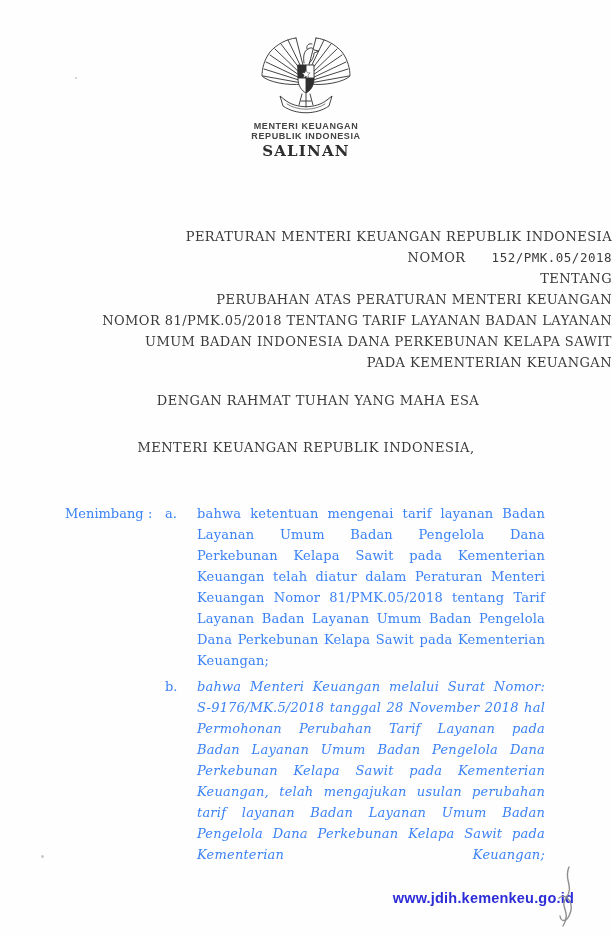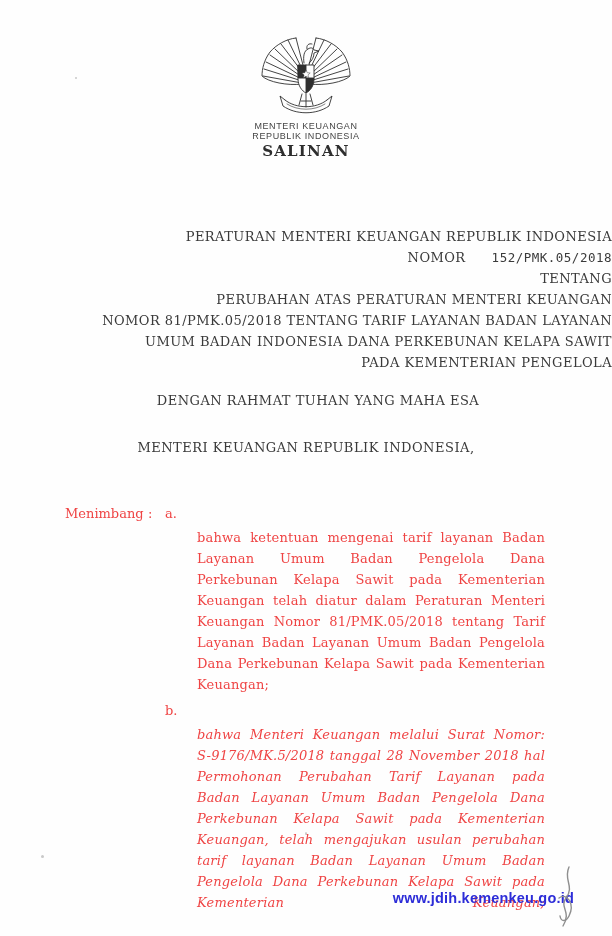--- a/index.html
+++ b/index.html
@@ -15,21 +15,21 @@
   
   .letterhead{
     position:absolute;top:36px;left:0;width:100%;
     display:flex;flex-direction:column;align-items:center;
   }
   .emblem{width:98px;height:80px;}
   .ministry-lines{
     margin-top:5px;
     font-family:"Liberation Sans","DejaVu Sans",sans-serif;
     font-size:9px;line-height:10px;letter-spacing:.6px;
-    color:#444;text-align:center;
+    color:#444;text-align:center;font-weight:bold;
   }
   .salinan{
     font-size:15px;font-weight:bold;letter-spacing:1.2px;
     color:#2e2e2e;margin-top:1px;text-align:center;
   }
   
   .title-block{
     position:absolute;top:226px;left:0;width:100%;
     text-align:right;
     font-size:13px;line-height:21px;letter-spacing:.45px;
@@ -44,32 +44,32 @@
     text-align:center;font-size:13px;letter-spacing:.5px;color:#3a3a3a;
   }
   .authority{
     position:absolute;top:440px;left:0;width:100%;
     text-align:center;font-size:13px;letter-spacing:.5px;color:#3a3a3a;
   }
   
   .consider{
     position:absolute;top:503px;left:65px;width:480px;
     display:flex;align-items:flex-start;
-    font-size:13px;line-height:21px;color:#ef4444;
+    font-size:13px;line-height:21px;color:#3b82f6;
   }
   .consider-label{width:83px;flex:0 0 83px;}
   .consider-colon{width:17px;flex:0 0 17px;}
   .consider-items{flex:1;}
   .consider-item{display:flex;align-items:flex-start;}
   .consider-item + .consider-item{margin-top:5px;}
   .item-letter{width:32px;flex:0 0 32px;}
   .item-text{
     flex:1;max-width:348px;
     text-align:justify;text-align-last:left;
-    letter-spacing:.2px;word-spacing:1px;margin-top:24px;
+    letter-spacing:.2px;word-spacing:1px;
   }
   .item-text.stretch-last{text-align-last:justify;font-style:italic;}
   
   .watermark{
     position:absolute;top:890px;right:38px;
     font-family:"Liberation Sans","DejaVu Sans",sans-serif;
     font-size:14.5px;font-weight:bold;letter-spacing:.2px;
   }
   .paraf{
     position:absolute;top:864px;left:545px;width:42px;height:66px;
@@ -134,21 +134,21 @@
     <div class="salinan">SALINAN</div>
   </div>
 
   <div class="title-block">
     <div>PERATURAN MENTERI KEUANGAN REPUBLIK INDONESIA</div>
     <div><span>NOMOR</span><span class="nomor-value">152/PMK.05/2018</span></div>
     <div>TENTANG</div>
     <div>PERUBAHAN ATAS PERATURAN MENTERI KEUANGAN</div>
     <div>NOMOR 81/PMK.05/2018 TENTANG TARIF LAYANAN BADAN LAYANAN</div>
     <div>UMUM BADAN INDONESIA DANA PERKEBUNAN KELAPA SAWIT</div>
-    <div>PADA KEMENTERIAN PENGELOLA</div>
+    <div>PADA KEMENTERIAN KEUANGAN</div>
   </div>
 
   <div class="invocation">DENGAN RAHMAT TUHAN YANG MAHA ESA</div>
   <div class="authority">MENTERI KEUANGAN REPUBLIK INDONESIA,</div>
 
   <div class="consider">
     <div class="consider-label">Menimbang</div>
     <div class="consider-colon">:</div>
     <div class="consider-items">
       <div class="consider-item">

